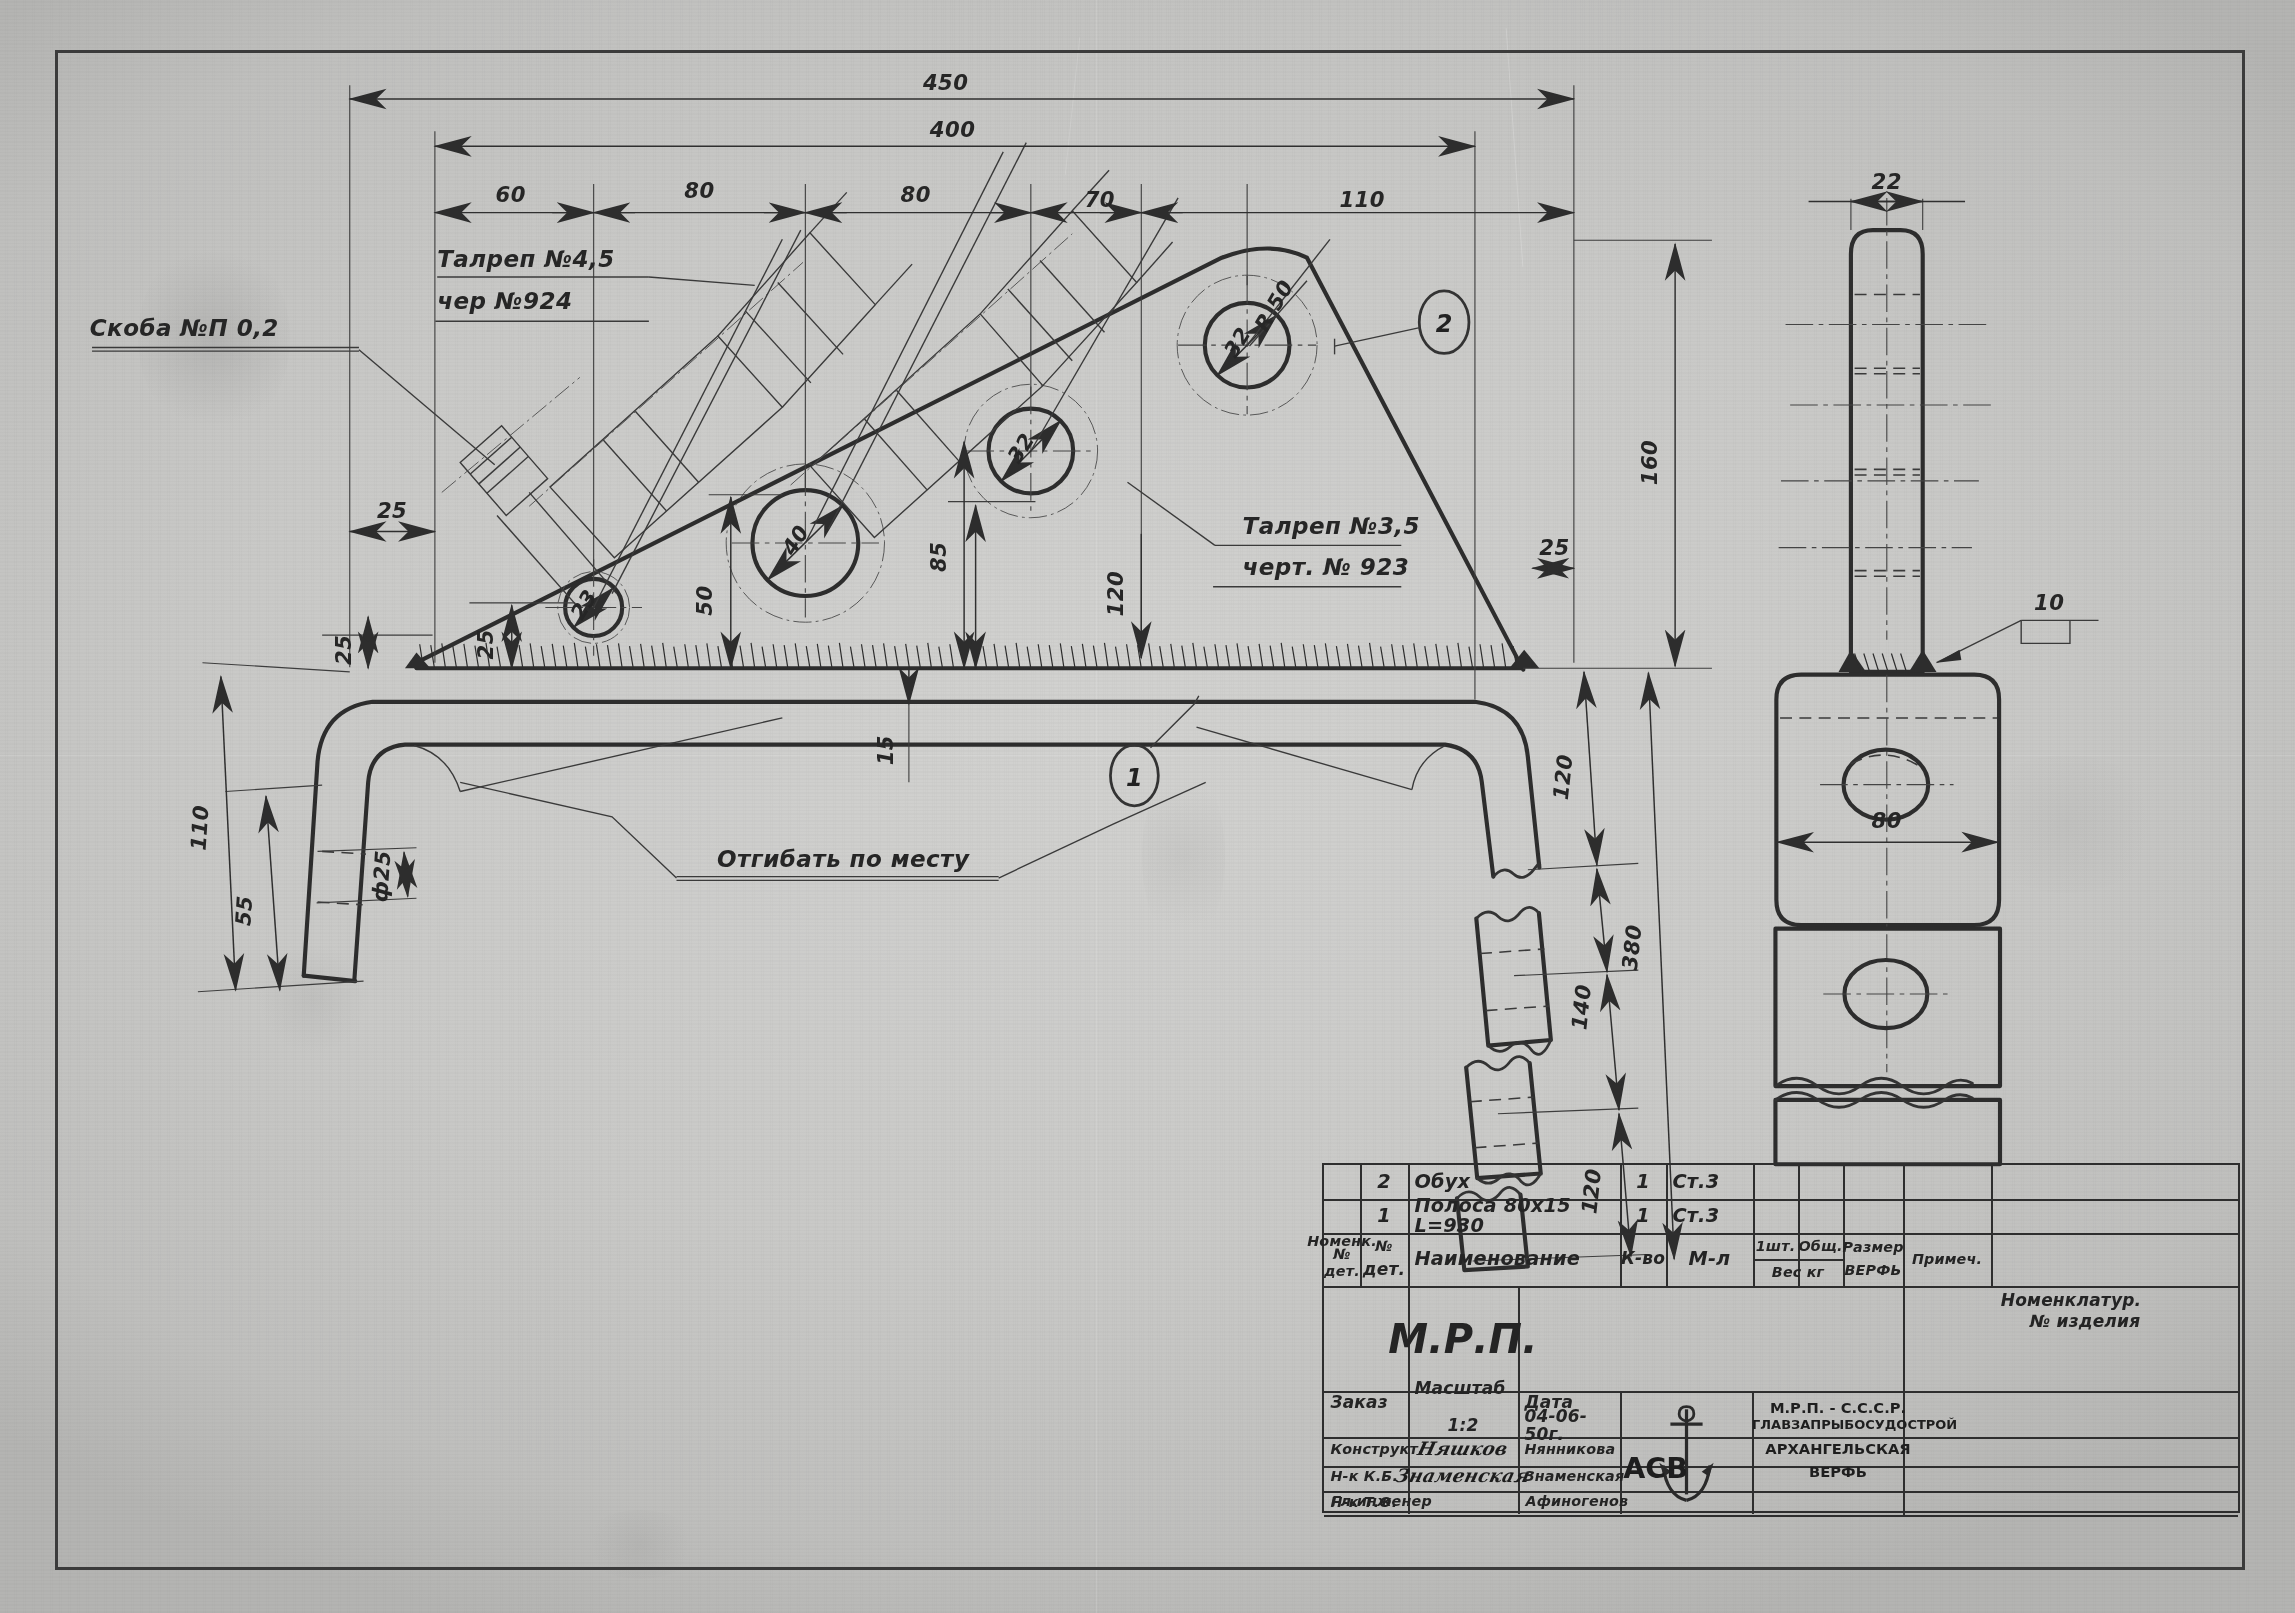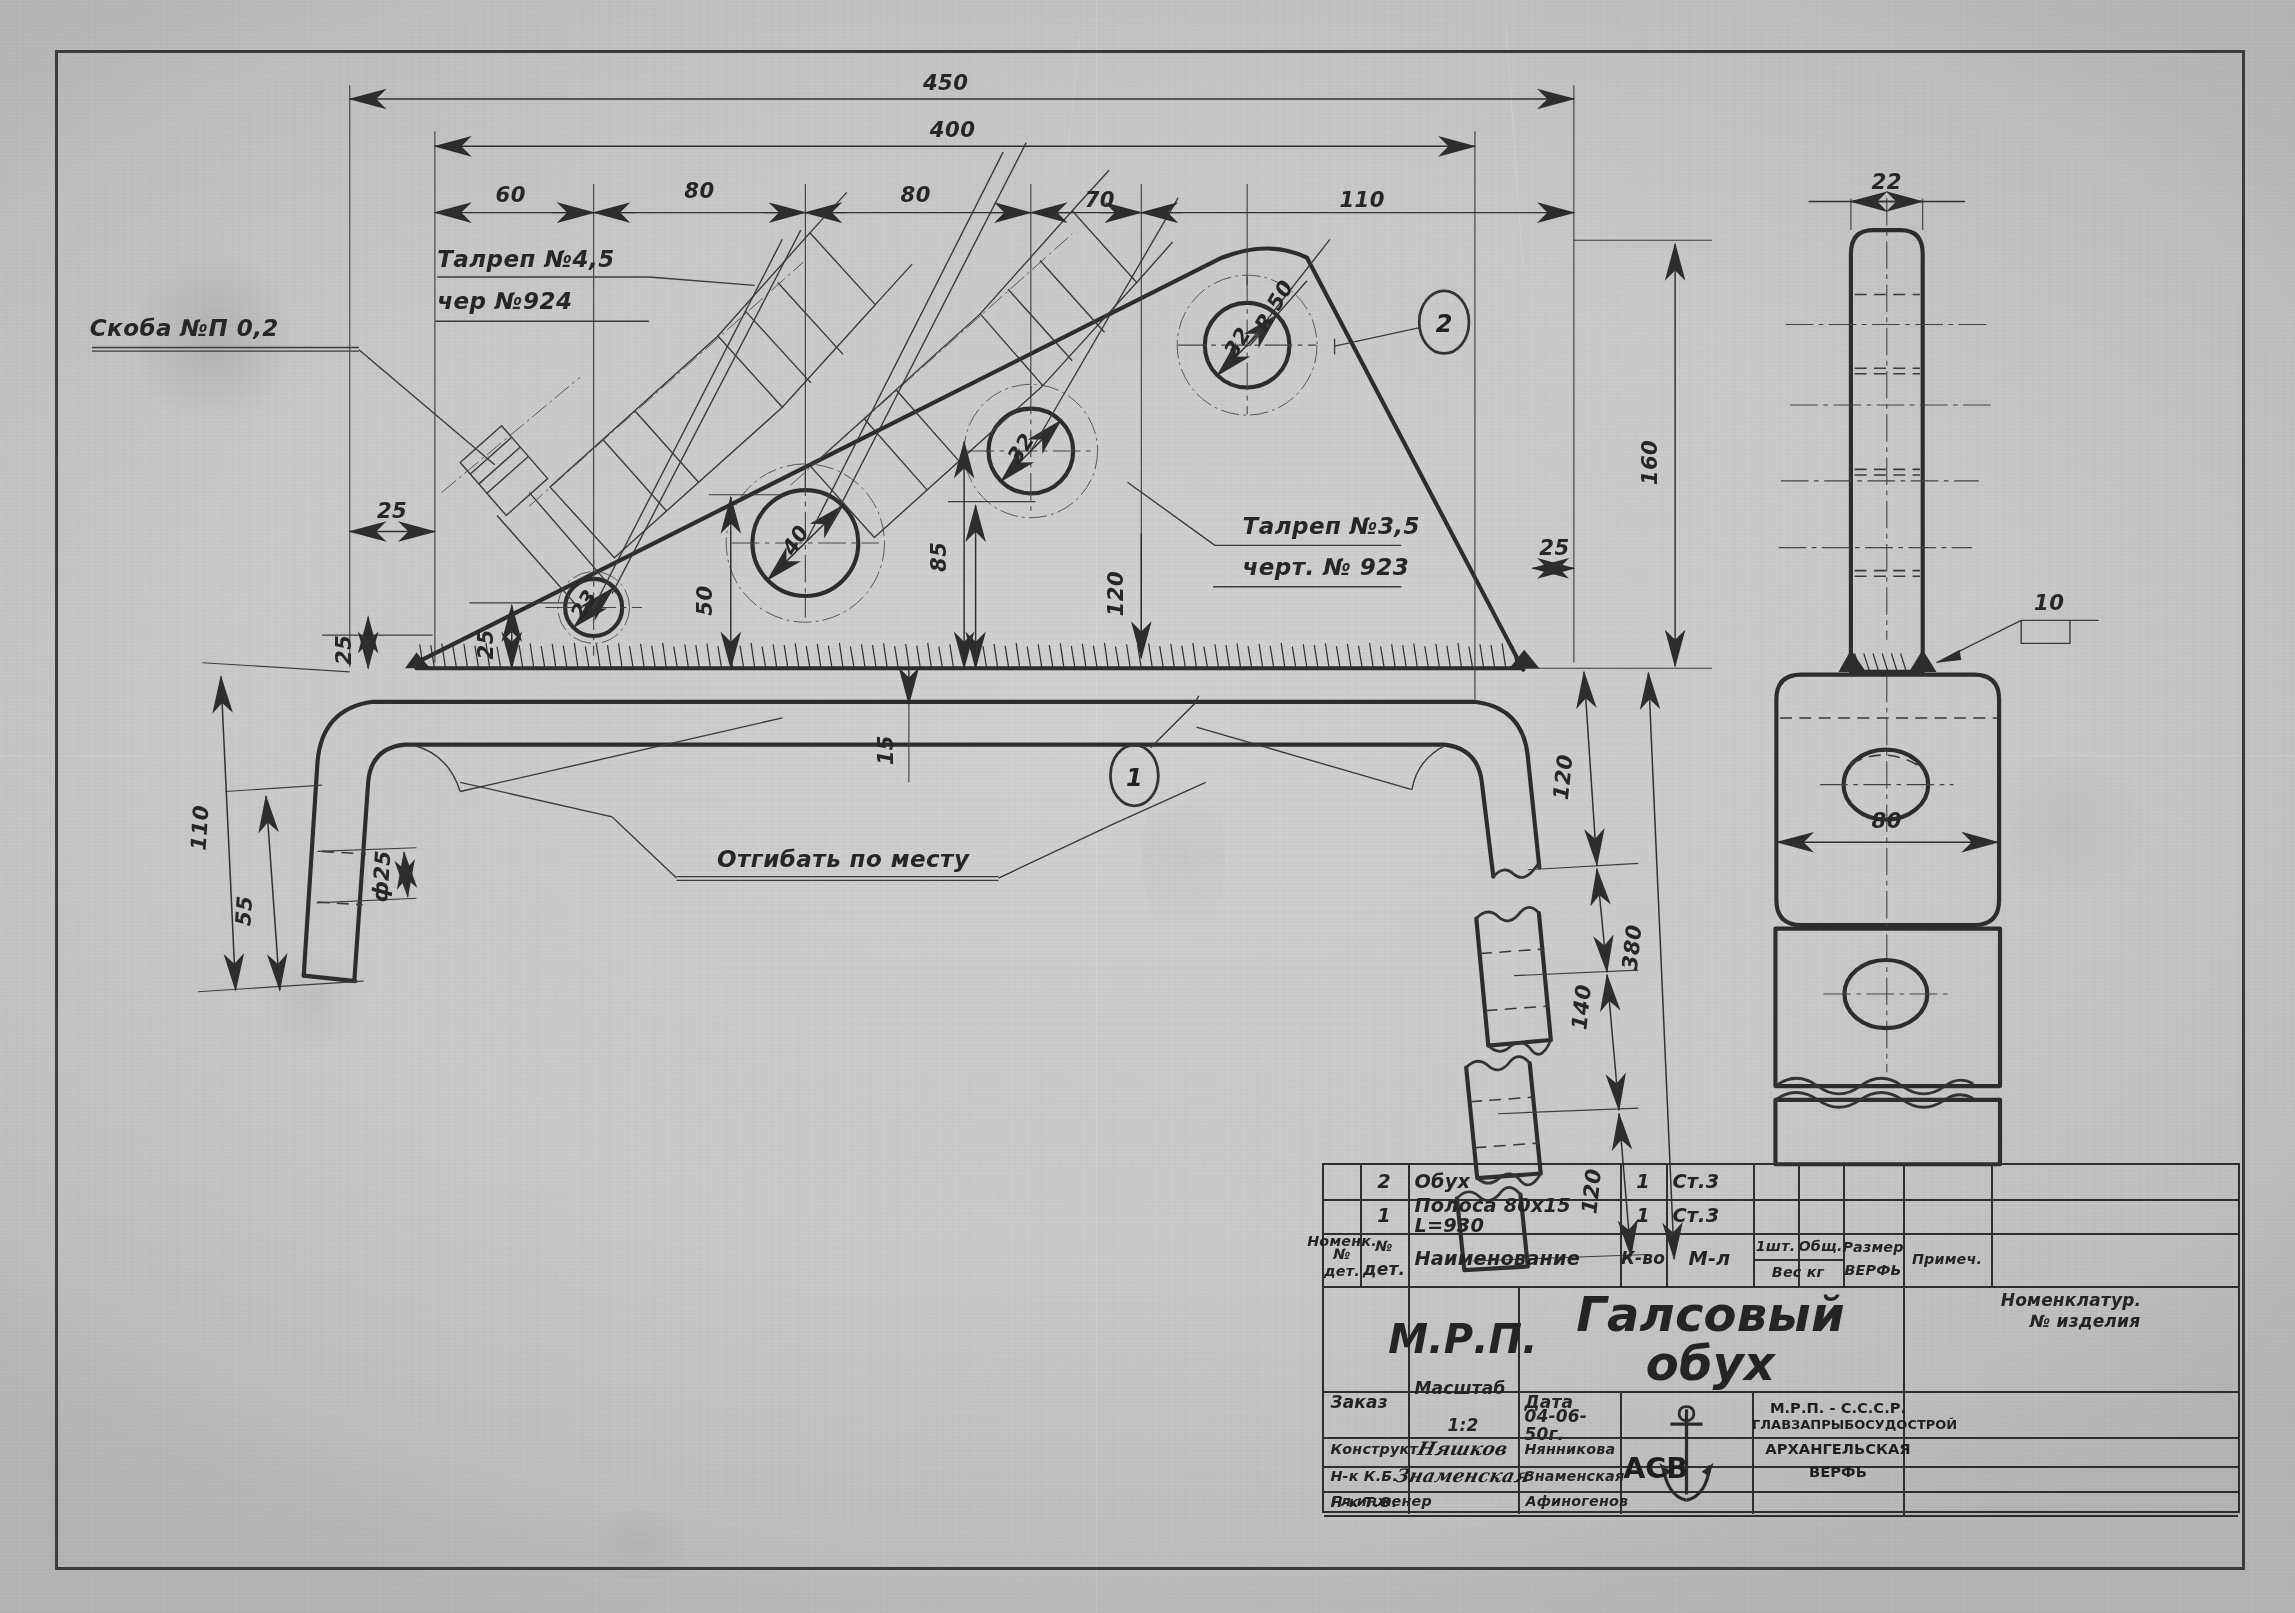--- a/index.html
+++ b/index.html
@@ -551,21 +551,20 @@
     <div class="cell c-ctr f26" style="left:296px;top:68px;width:46px;height:52px">К-во</div>
     <div class="cell c-ctr f30" style="left:342px;top:68px;width:87px;height:52px">М-л</div>
     <div class="cell c-ctr f22" style="left:429px;top:68px;width:45px;height:26px">1шт.</div>
     <div class="cell c-ctr f22" style="left:474px;top:68px;width:45px;height:26px">Общ.</div>
     <div class="cell c-ctr f22" style="left:429px;top:95px;width:90px;height:25px">Вес кг</div>
     <div class="cell c-ctr f22" style="left:519px;top:69px;width:60px;height:26px">Размер</div>
     <div class="cell c-ctr f22" style="left:519px;top:92px;width:60px;height:27px">ВЕРФЬ</div>
     <div class="cell c-ctr f22" style="left:579px;top:68px;width:88px;height:52px">Примеч.</div>
 
     <div class="cell c-ctr f58" style="left:84px;top:121px;width:110px;height:106px">М.Р.П.</div>
-    <div class="cell c-ctr f72" style="left:194px;top:121px;width:385px;height:106px">Галсовый обух</div>
     <div class="cell c-ctr f26" style="left:579px;top:125px;width:336px;height:22px">Номенклатур.</div>
     <div class="cell c-ctr f26" style="left:579px;top:146px;width:364px;height:22px">№ изделия</div>
 
     <div class="cell c-left f26" style="left:0;top:226px;width:84px;height:23px">Заказ</div>
     <div class="cell c-left f26" style="left:84px;top:212px;width:96px;height:23px">Масштаб</div>
     <div class="cell c-ctr f26" style="left:84px;top:249px;width:110px;height:23px">1:2</div>
     <div class="cell c-left f26" style="left:194px;top:226px;width:101px;height:23px">Дата</div>
     <div class="cell c-left f26" style="left:194px;top:249px;width:101px;height:23px">04-06-50г.</div>
 
     <div class="cell c-left f22" style="left:0;top:272px;width:84px;height:25px">Конструкт.</div>

